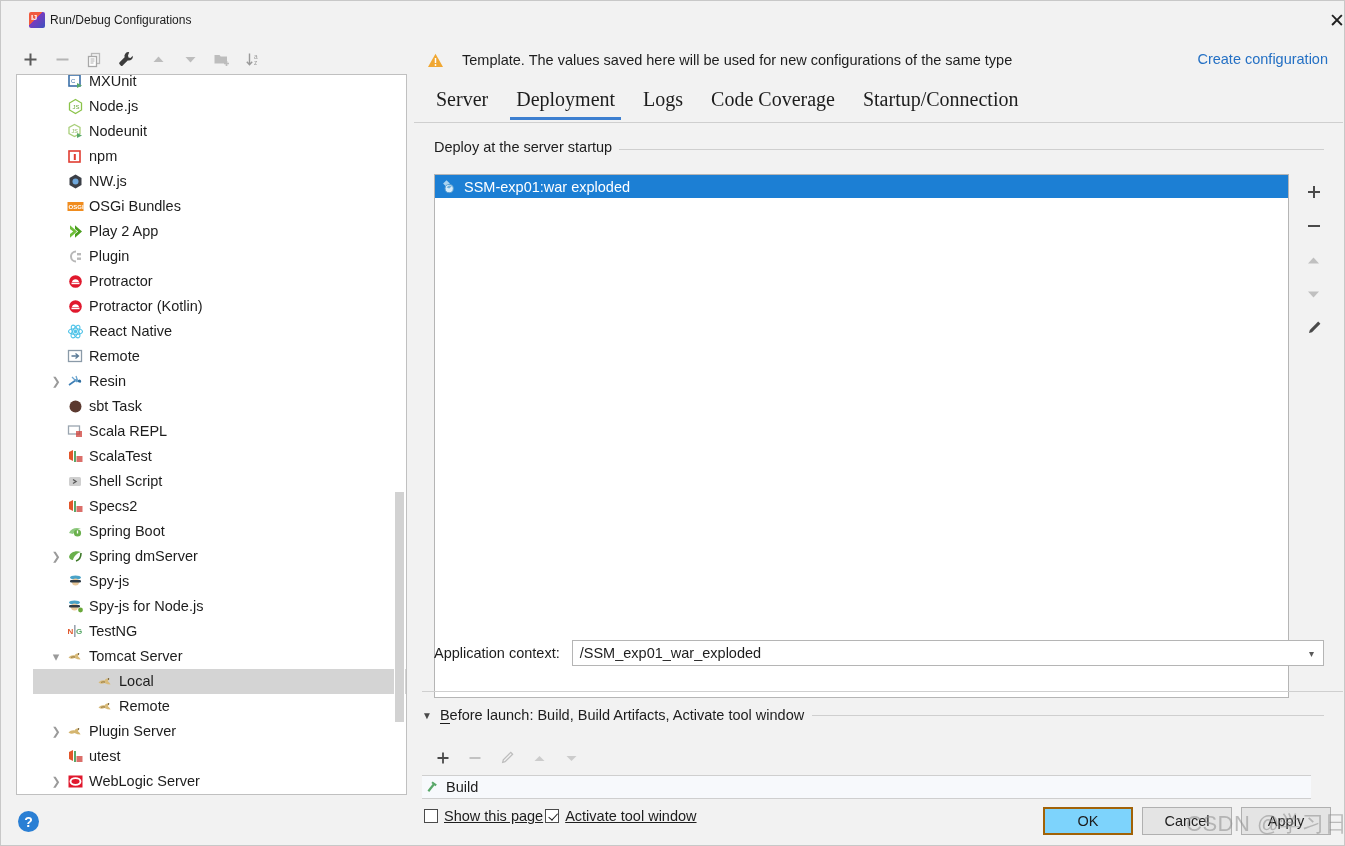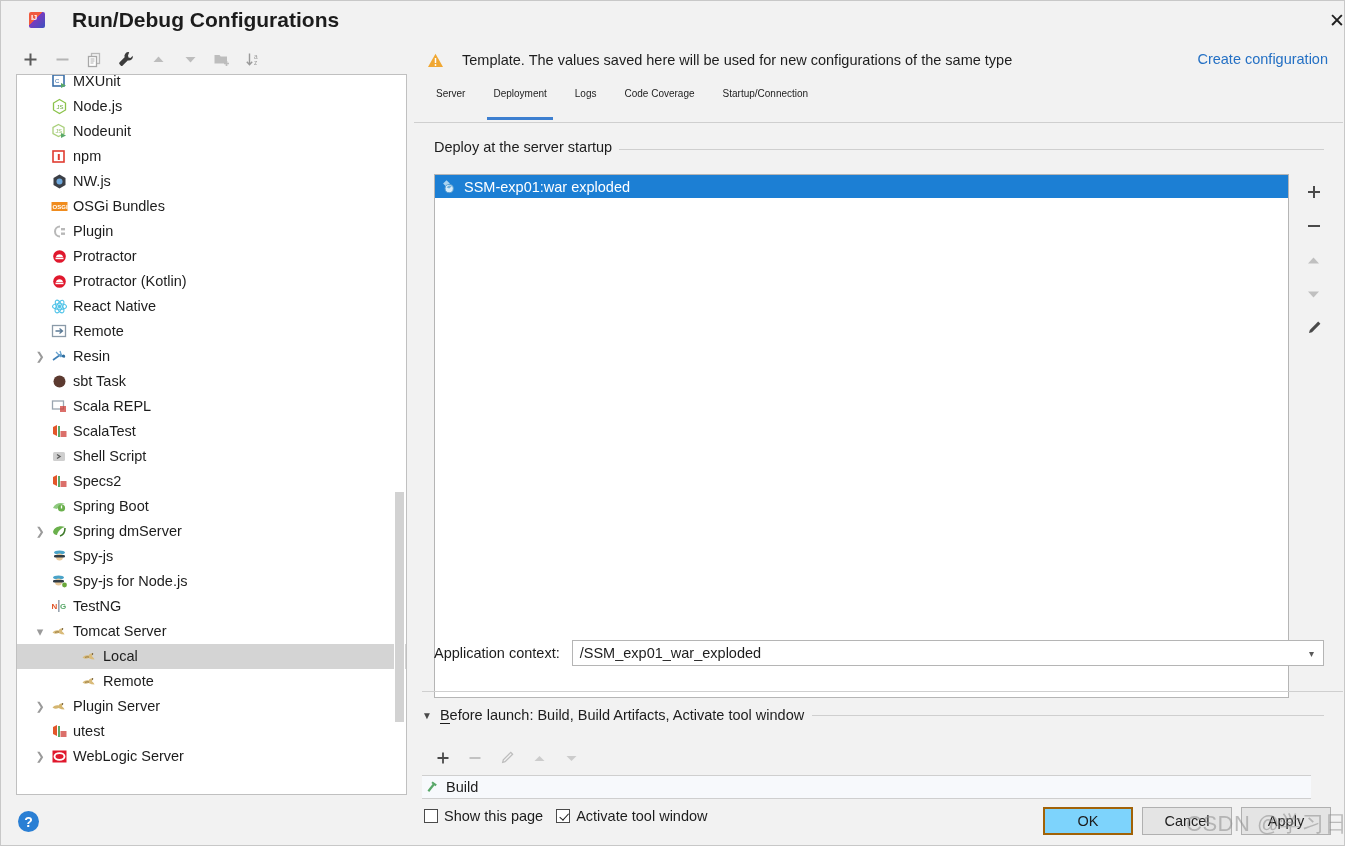--- a/index.html
+++ b/index.html
@@ -34,21 +34,21 @@
     position: absolute; left: 1px; top: 1px; width: 16px; height: 16px;
     background: linear-gradient(135deg,#f05a3f 0%, #f05a3f 42%, #7a3bbf 42%, #3b52bf 100%);
     border-radius: 2px;
   }
   .title-icon .ij {
     position: absolute; left: 3px; top: 2px; color:#fff;
     font-size: 8px; font-weight: bold; letter-spacing: -0.5px;
     font-family: "Liberation Sans", sans-serif;
   }
   .title-text {
-    margin-left: 25px; font-size: 21px; color: #1c1c1c; font-weight: bold;
+    margin-left: 3px; font-size: 12px; color: #1c1c1c;
   }
   .close-btn {
     position: absolute; right: 0; top: 0; width: 46px; height: 38px;
     display: flex; align-items: center; justify-content: center;
     color: #202020; font-size: 19px; line-height: 1;
     cursor: pointer;
   }
 
   
   .left-toolbar {
@@ -61,21 +61,21 @@
   }
   .tb-btn svg { display: block; }
 
   
   .tree-wrap {
     position: absolute; left: 15px; top: 73px; width: 391px; height: 721px;
     background: #fff; border: 1px solid #c0c0c0; box-sizing: border-box;
     overflow: hidden;
   }
   .tree-list {
-    position: absolute; left: 0; top: -6px; width: 100%; text-align: center;
+    position: absolute; left: 16px; top: -6px; width: 100%; text-align: center;
   }
   .tree-row {
     height: 25px; display: flex; align-items: center;
     white-space: nowrap; font-size: 14.5px; color: #1d1d1d;
     cursor: default;
   }
   .tree-row.selected { background: #d4d4d4; }
   .arrow {
     width: 22px; display: flex; align-items: center; justify-content: center;
     flex: 0 0 auto; color: #9a9a9a; font-size: 11px;
@@ -119,22 +119,22 @@
     position: absolute; right: 15px; top: 12px;
     color: #2470c4; font-size: 14.5px; cursor: pointer;
   }
 
   .tabs {
     position: absolute; left: 0; top: 45px; right: 0; height: 38px;
     display: flex; align-items: flex-start;
     border-bottom: 1px solid #cfcfcf;
   }
   .tab {
-    padding: 4px 14px 0 14px; height: 36px; font-size: 10px;
-    color: #1d1d1d; cursor: pointer; position: relative; box-sizing: border-box;
+    padding: 4px 14px 0 14px; height: 36px; font-size: 20px;
+    color: #1d1d1d; cursor: pointer; position: relative; box-sizing: border-box; font-family: Liberation Serif, serif;
   }
   .tab:first-child { margin-left: 8px; }
   .tab .u {
     position: absolute; left: 8px; right: 8px; bottom: 0; height: 3px;
     background: transparent;
   }
   .tab.active .u { background: #3d7fd0; }
 
   
   .group {
@@ -213,21 +213,21 @@
   .bl-list {
     position: absolute; left: 8px; top: 736px; right: 32px; height: 22px;
     background: #f7f9fc; border-top: 1px solid #cfcfcf; border-bottom: 1px solid #cfcfcf;
     display: flex; align-items: center;
   }
   .bl-item { display: flex; align-items: center; font-size: 14.5px; color: #1d1d1d; cursor: pointer; }
   .bl-item .bi-icon { width: 16px; height: 16px; margin-right: 5px; margin-left: 3px; flex: 0 0 auto; }
 
   .checks {
     position: absolute; left: 10px; top: 765px; height: 24px;
-    display: flex; gap: 13px;
+    display: flex; gap: 2px; text-decoration: underline;
   }
   .chk { display: flex; align-items: center; cursor: pointer; font-size: 14.5px; color: #1d1d1d; }
   .chk .box {
     width: 14px; height: 14px; border: 1px solid #4a4a4a; background: #fff;
     margin-right: 6px; position: relative; box-sizing: border-box;
     display: flex; align-items: center; justify-content: center;
   }
   .chk .box.on:after {
     content: ""; width: 4px; height: 8px; border: solid #1d1d1d;
     border-width: 0 1.6px 1.6px 0; transform: rotate(42deg) translate(0px,-1px);
@@ -363,20 +363,29 @@
           <span class="tree-label">NW.js</span>
         </div>
         <div class="tree-row">
           <span style="display: inline-block; width: 12px; flex: 0 0 auto;"></span>
           <span class="arrow none"></span>
           <span class="tree-icon"><svg width="17" height="17" viewBox="0 0 17 17">
               <rect x="0.5" y="4" width="16" height="9" fill="#f08c1e"></rect>
               <text x="1.6" y="11" font-size="6" fill="#fff" font-weight="bold" font-family="Liberation Sans, sans-serif">OSGI</text>
             </svg></span>
           <span class="tree-label">OSGi Bundles</span>
+        </div>
+        <div class="tree-row">
+          <span style="display: inline-block; width: 12px; flex: 0 0 auto;"></span>
+          <span class="arrow none"></span>
+          <span class="tree-icon"><svg width="17" height="17" viewBox="0 0 17 17">
+              <path d="M3 2.2l7 6.3-7 6.3V11l3.2-2.5L3 6z" fill="#6fbf3a"></path>
+              <path d="M8 2.2l7 6.3-7 6.3V11l3.2-2.5L8 6z" fill="#4a9e1e"></path>
+            </svg></span>
+          <span class="tree-label">Play 2 App</span>
         </div>
         <div class="tree-row">
           <span style="display: inline-block; width: 12px; flex: 0 0 auto;"></span>
           <span class="arrow none"></span>
           <span class="tree-icon"><svg width="17" height="17" viewBox="0 0 17 17">
               <path d="M9 3.5a5 5 0 1 0 0 10" fill="none" stroke="#b8b8b8" stroke-width="2"></path>
               <rect x="10" y="5" width="4" height="2.4" fill="#b8b8b8"></rect>
               <rect x="10" y="9.5" width="4" height="2.4" fill="#b8b8b8"></rect>
             </svg></span>
           <span class="tree-label">Plugin</span>

